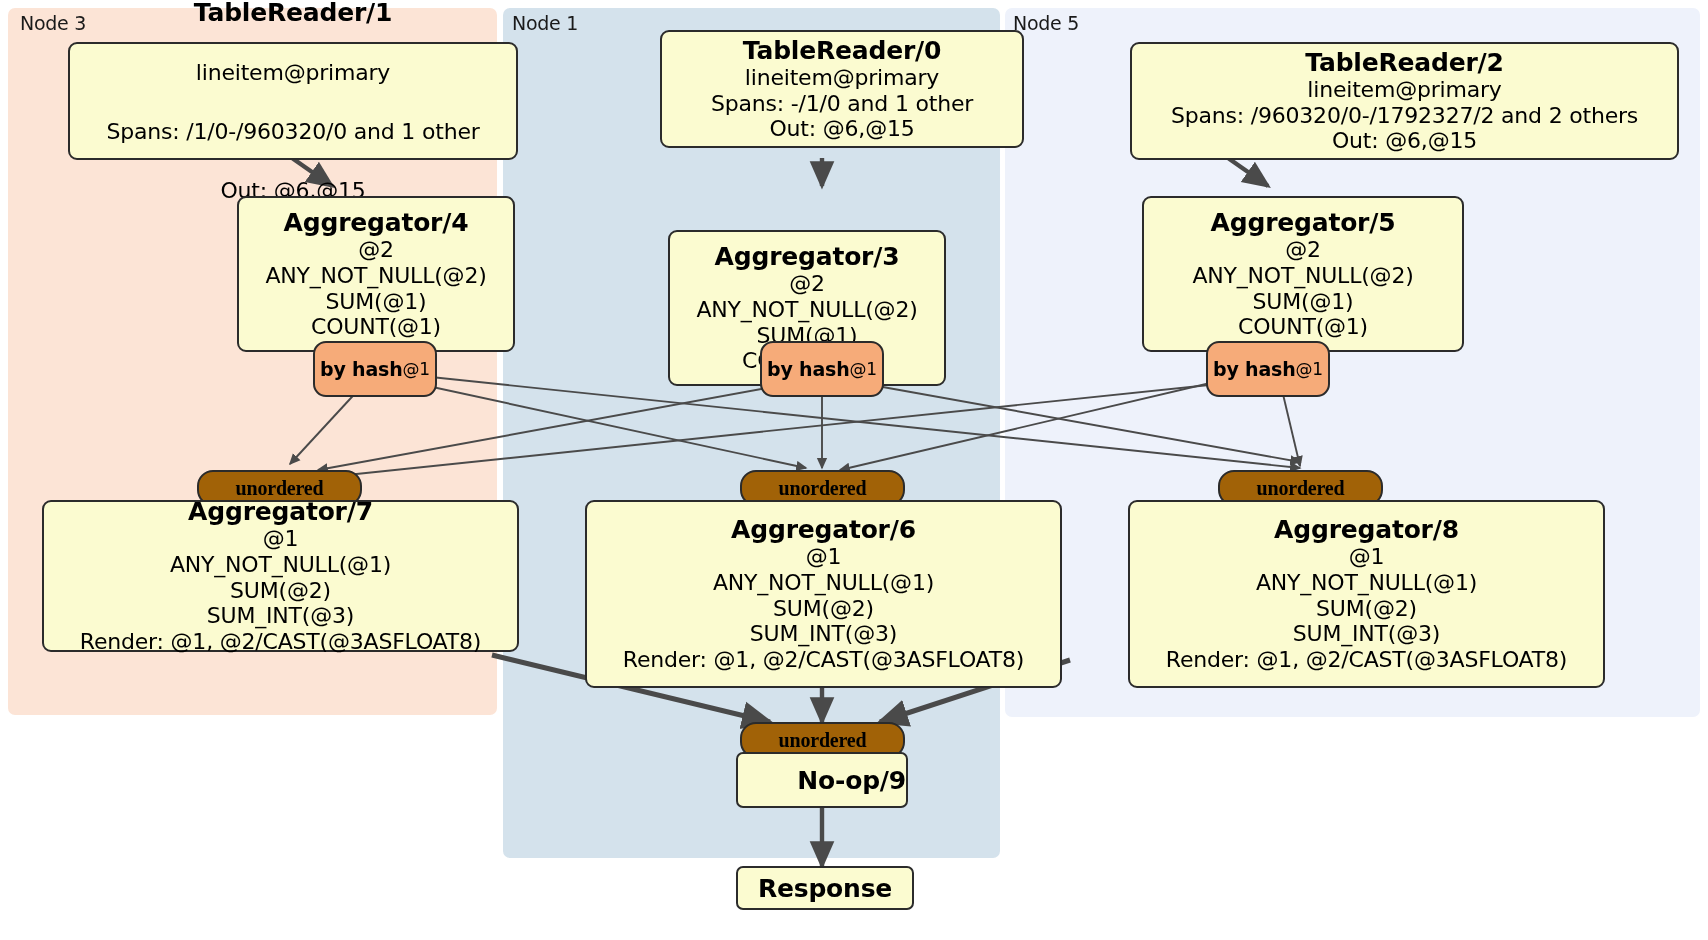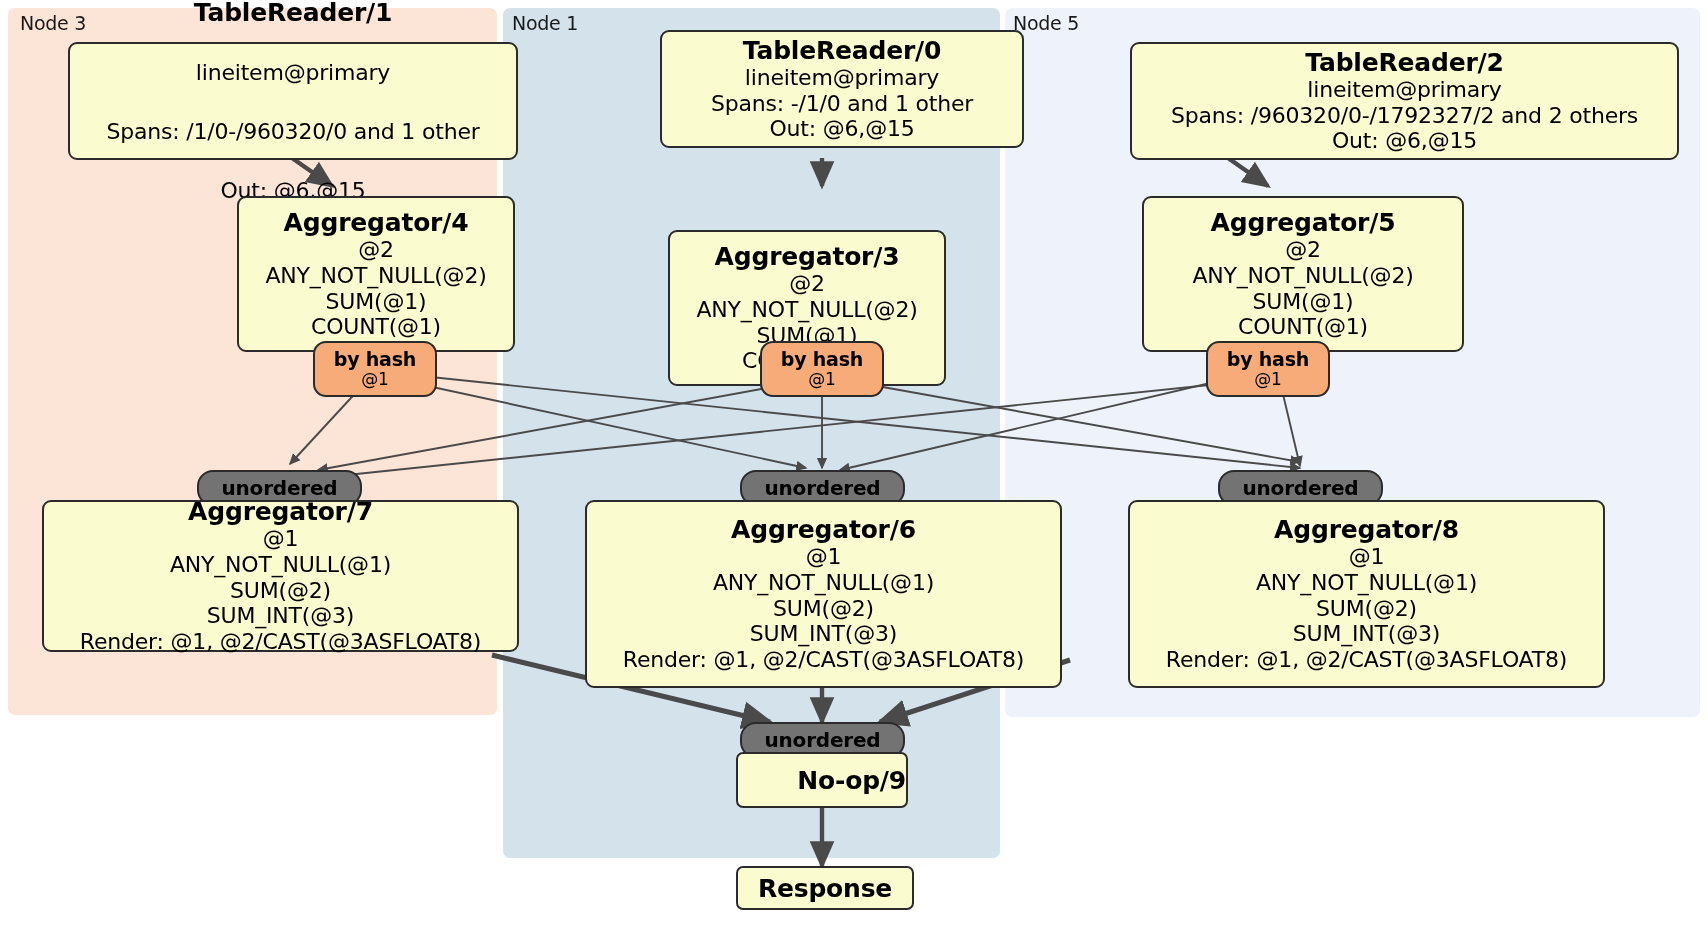--- a/index.html
+++ b/index.html
@@ -36,31 +36,31 @@
     position:absolute;background:#fbfbd0;border:2.2px solid #2b2b2b;
     border-radius:7px;box-sizing:border-box;
     display:flex;align-items:center;justify-content:center;
     font-weight:bold;font-size:25px;color:#000;letter-spacing:-0.2px;
   }
 
   
   .byhash{
     position:absolute;background:#f6ab79;border:2.2px solid #2b2b2b;
     border-radius:13px;box-sizing:border-box;
-    display:flex;flex-direction:column;align-items:center;justify-content:center;
+    display:flex;flex-direction:row;align-items:center;justify-content:center;
     text-align:center;color:#000;line-height:1.1;
   }
   .byhash .bh-t{font-weight:bold;font-size:19px;letter-spacing:-0.2px;}
   .byhash .bh-s{font-size:17px;letter-spacing:-0.2px;}
 
   .unord{
-    position:absolute;background:#737373;border:2.2px solid #2b2b2b;
+    position:absolute;background:#a16207;border:2.2px solid #2b2b2b;
     border-radius:16px;box-sizing:border-box;
     display:flex;align-items:center;justify-content:center;
-    font-weight:bold;font-size:20px;color:#000;letter-spacing:-0.2px;
+    font-weight:bold;font-size:20px;color:#000;letter-spacing:-0.2px;font-family:Liberation Serif, serif;
   }
 </style>
 </head>
 <body>
 
 <div id="stage">
 
   <div class="region" style="left:8px;top:8px;width:489px;height:707px;background:#fce4d6;"></div>
   <div class="region" style="left:503px;top:8px;width:497px;height:850px;background:#d4e2ec;"></div>
   <div class="region" style="left:1005px;top:8px;width:695px;height:709px;background:#eef2fb;"></div>

